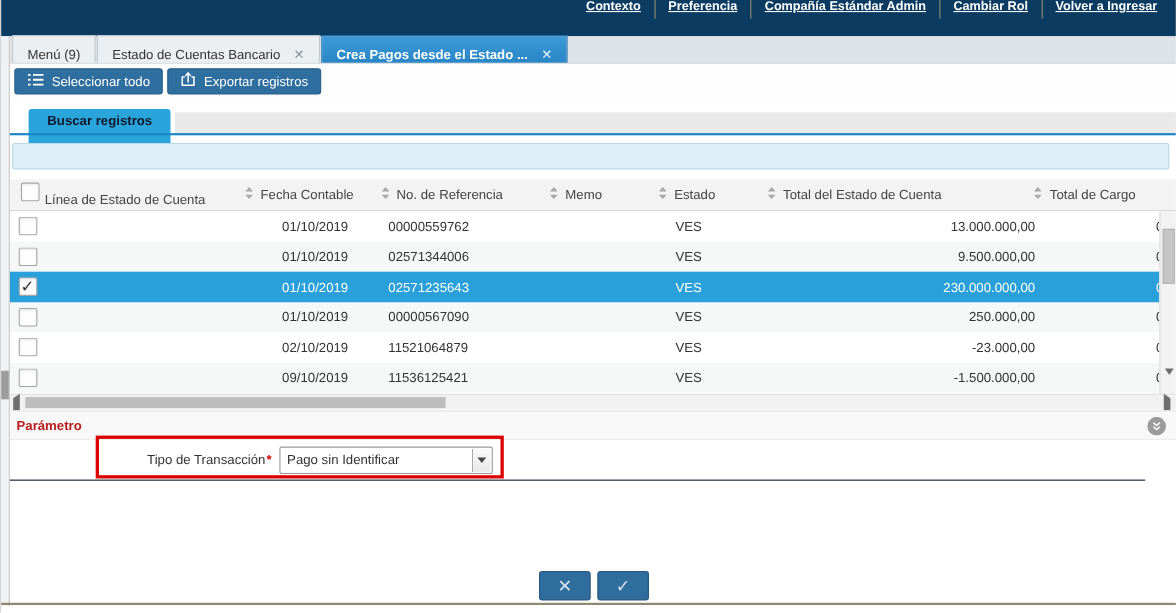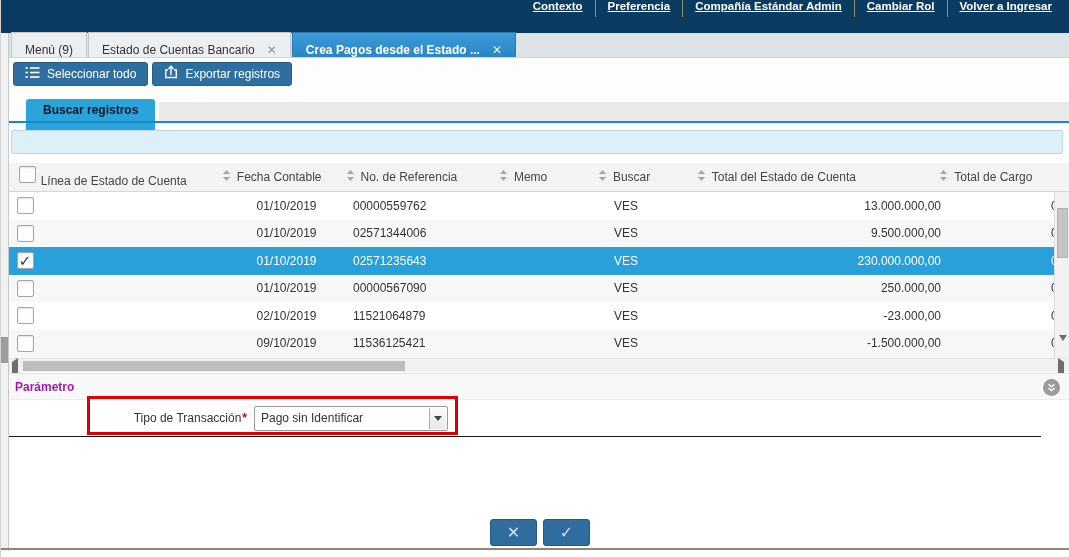--- a/index.html
+++ b/index.html
@@ -66,21 +66,21 @@
   .hscroll { position:absolute; left:8px; top:358px; width:1061px; height:14px; background:#f1f1f1; border-top:1px solid #e2e2e2; }
   .hscroll .thumb { position:absolute; left:14px; top:2px; width:382px; height:10px; background:#bdbdbd; }
   .tri-up { width:0; height:0; border-left:4px solid transparent; border-right:4px solid transparent; border-bottom:6px solid #6e6e6e; }
   .tri-down { width:0; height:0; border-left:4px solid transparent; border-right:4px solid transparent; border-top:6px solid #6e6e6e; }
   .tri-left { width:0; height:0; border-top:4px solid transparent; border-bottom:4px solid transparent; border-right:6px solid #6e6e6e; }
   .tri-right { width:0; height:0; border-top:4px solid transparent; border-bottom:4px solid transparent; border-left:6px solid #6e6e6e; }
   .sb-btn { position:absolute; cursor:pointer; }
 
   
   .param-header { position:absolute; left:8px; top:373px; width:1061px; height:27px; background:#f8f8f8; border-top:1px solid #e3e3e3; border-bottom:1px solid #ececec; display:flex; align-items:center; padding-left:6px; }
-  .param-title { font-weight:bold; color:#a21caf; }
+  .param-title { font-weight:bold; color:#b91c1c; }
   .param-header .circle-btn { right:10px; top:5px; }
   .param-row { position:absolute; left:8px; top:400px; width:1032px; height:37px; background:#fff; border-bottom:1px solid #0f172a; display:flex; align-items:center; }
   .param-label { width:150px; margin-left:88px; text-align:right; color:#333; }
   .req { color:#d60000; font-weight:bold; margin-left:1px; }
   .combo { position:relative; width:194px; height:25px; margin-left:7px; background:#fff; border:1px solid #999; border-radius:2px; }
   .combo-value { display:block; line-height:23px; padding-left:6px; padding-right:22px; overflow:hidden; white-space:nowrap; }
   .combo-btn { position:absolute; right:1px; top:1px; bottom:1px; width:17px; background:linear-gradient(#fbfbfb,#e8e8e8); border-left:1px solid #aaa; border-radius:0 2px 2px 0; display:flex; align-items:center; justify-content:center; cursor:pointer; }
   .combo-btn .tri { width:0; height:0; border-left:4px solid transparent; border-right:4px solid transparent; border-top:5px solid #444; }
   .annotation-box { position:absolute; left:86px; top:396px; width:371px; height:39px; border:3px solid var(--annotation-red,#dd0000); pointer-events:none; }
 
@@ -185,21 +185,21 @@
             <path d="M4.5 1 L8 5 H1 Z" fill="#a8a8a8"></path>
             <path d="M4.5 12 L1 8 H8 Z" fill="#a8a8a8"></path>
           </svg></span>
       <span>Memo</span>
     </div>
     <div class="hcell hc-mon">
       <span class="sort-icon"><svg width="9" height="13" viewBox="0 0 9 13">
             <path d="M4.5 1 L8 5 H1 Z" fill="#a8a8a8"></path>
             <path d="M4.5 12 L1 8 H8 Z" fill="#a8a8a8"></path>
           </svg></span>
-      <span>Buscar</span>
+      <span>Estado</span>
     </div>
     <div class="hcell hc-total">
       <span class="sort-icon"><svg width="9" height="13" viewBox="0 0 9 13">
             <path d="M4.5 1 L8 5 H1 Z" fill="#a8a8a8"></path>
             <path d="M4.5 12 L1 8 H8 Z" fill="#a8a8a8"></path>
           </svg></span>
       <span>Total del Estado de Cuenta</span>
     </div>
     <div class="hcell hc-cargo">
       <span class="sort-icon"><svg width="9" height="13" viewBox="0 0 9 13">

